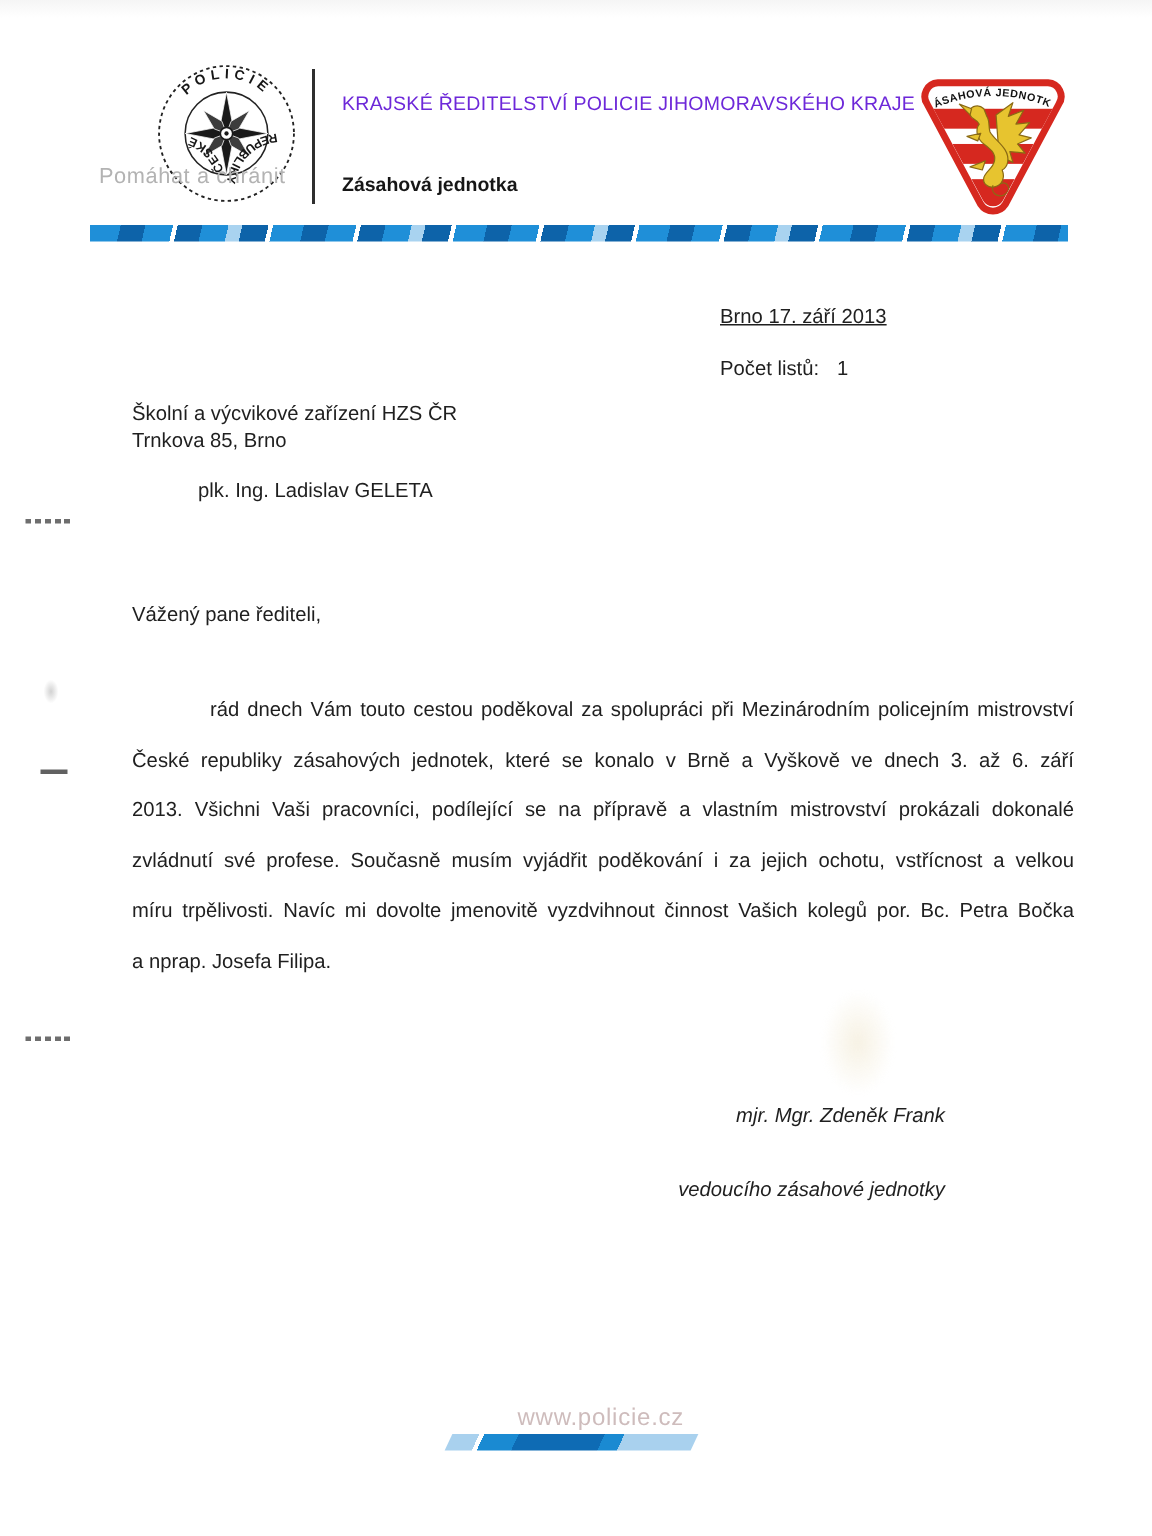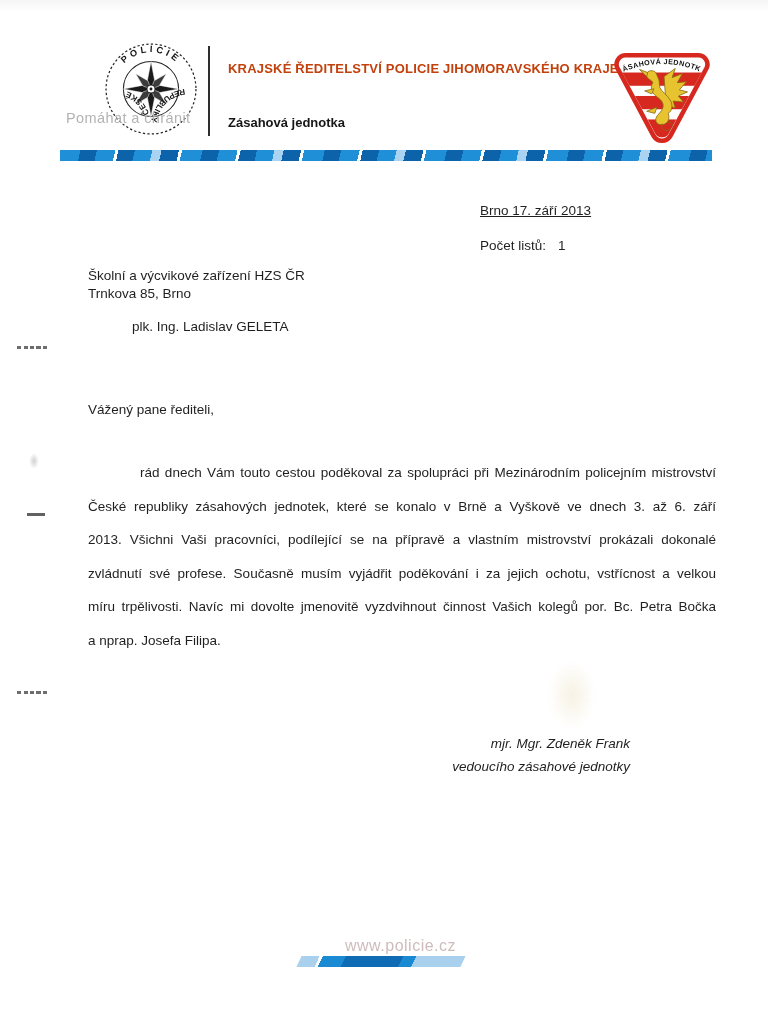--- a/index.html
+++ b/index.html
@@ -10,22 +10,22 @@
     color:#1f1f1f;
   }
   .abs{position:absolute;}
   
   .top-edge{left:0;top:0;width:768px;height:12px;
     background:linear-gradient(#f3f3f3,#ffffff);opacity:.8;}
   .emblem{left:104px;top:42px;}
   .motto{left:66px;top:110px;font-size:14.5px;font-weight:500;
     color:#b3b3b3;letter-spacing:.4px;}
   .header-divider{left:208px;top:46px;width:1.5px;height:90px;background:#2e2e2e;}
-  .org-title{left:228px;top:61px;font-size:13px;font-weight:700;
-    letter-spacing:.2px;color:#c2410c;white-space:nowrap;text-align:center;}
+  .org-title{left:228px;top:61px;font-size:13px;font-weight:400;
+    letter-spacing:.2px;color:#6d28d9;white-space:nowrap;text-align:center;}
   .unit-name{left:228px;top:115px;font-size:13px;font-weight:700;color:#161616;}
   .badge{left:610px;top:46px;}
   
   .band{left:60px;top:150px;width:652px;height:11px;
     background:repeating-linear-gradient(103deg,
       #1f8fd8 0px 20px,
       #0d63a9 20px 36px,
       #1f8fd8 36px 54px,
       #ffffff 54px 57px,
       #0d63a9 57px 73px,
@@ -51,21 +51,21 @@
   .sig-ghost{left:548px;top:660px;width:48px;height:70px;border-radius:50%;
     background:radial-gradient(#f3ecd8,transparent 70%);opacity:.7;filter:blur(2px);}
   
   .salutation{left:88px;top:402px;font-size:13.5px;}
   .letter-body{left:88px;top:456px;width:628px;font-size:13.5px;line-height:33.5px;}
   .body-line{text-align:justify;text-align-last:justify;white-space:normal;}
   .body-line.first{padding-left:52px;box-sizing:border-box;}
   .body-line.last{text-align:right;text-align-last:left;}
   
   .signature{left:340px;top:736px;width:290px;text-align:right;font-size:13.5px;font-style:italic;}
-  .signature .sig-title{margin-top:8px;}
+  .signature .sig-title{margin-top:34px;}
   
   .footer-url{left:345px;top:937px;font-size:16px;letter-spacing:.5px;color:#cebcbc;}
   .footer-stripe{left:299px;top:956px;width:164px;height:11px;transform:skewX(-25deg);
     background:linear-gradient(90deg,
       #a9d1ee 0 11%, #ffffff 11% 13%,
       #1a8ad2 13% 27%, #0e6bb4 27% 62%,
       #1a8ad2 62% 70%, #a9d1ee 70% 100%);}
 </style>
 </head>
 <body>

